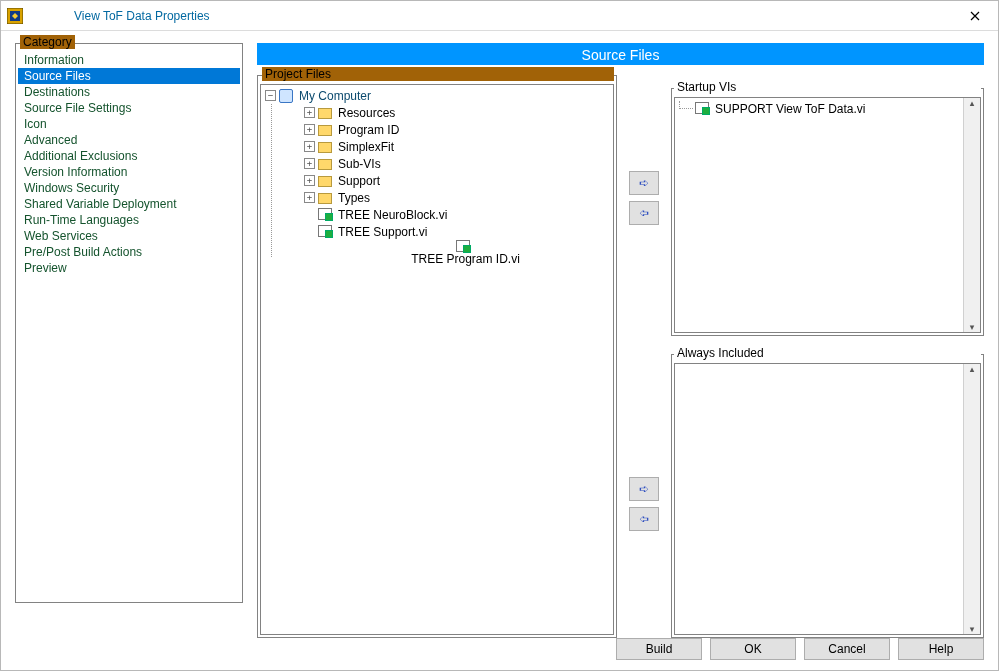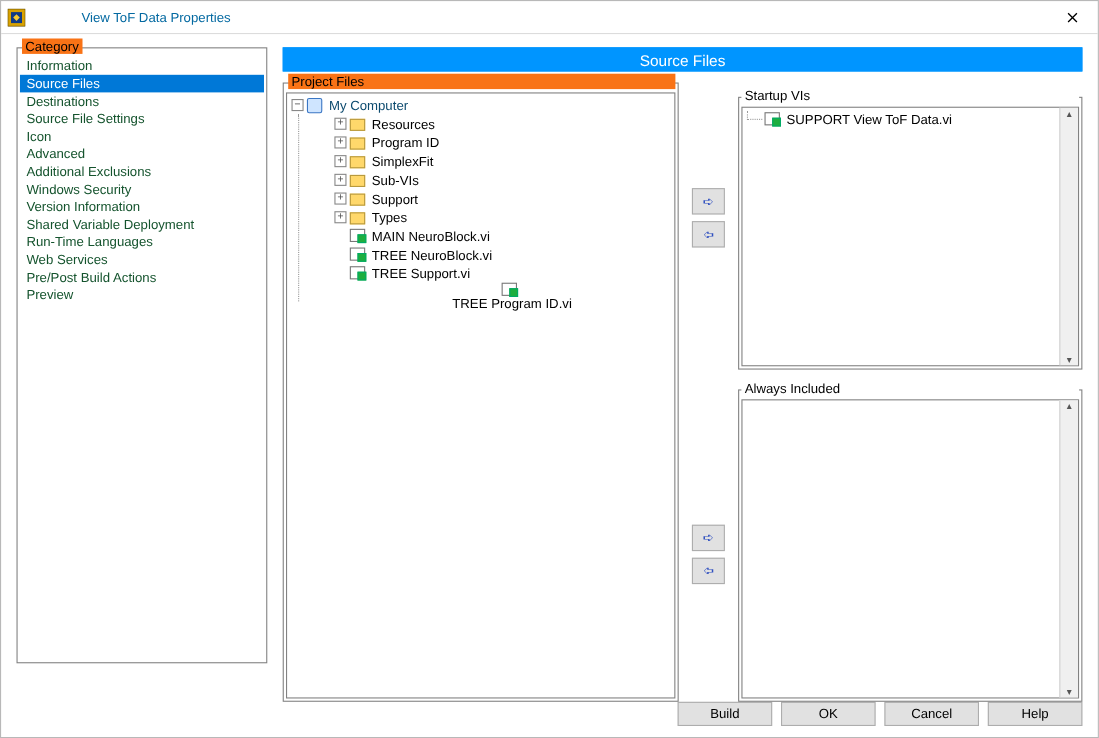--- a/index.html
+++ b/index.html
@@ -5,21 +5,21 @@
 * { box-sizing: border-box; margin: 0; padding: 0; font-family: "Segoe UI", Tahoma, sans-serif; font-size: 12px; }
 body { background: #fff; width: 999px; height: 671px; overflow: hidden; border: 1px solid #b8b8b8;}
 .titlebar { height: 30px; display: flex; align-items: center; padding-left: 6px; border-bottom: 1px solid #dcdcdc;}
 .titlebar .app-icon { width:16px; height:16px; margin-right:6px; display:flex; align-items:center; justify-content:center;}
 .titlebar .title { flex:1; font-size:12px; color:#0369a1;margin-left:45px;}
 .titlebar .close { width:46px; height:30px; display:flex; align-items:center; justify-content:center; color:#000;}
 .dialog-body { padding: 12px 14px 10px 14px; display:flex; flex-direction:column; height:calc(100% - 30px);}
 .main-row { display:flex; gap:14px; flex:1; min-height:0;}
 .left-col { width:228px; display:flex; flex-direction:column;}
 .groupbox { border:1px solid #828282; padding:0 2px 2px 2px; position:relative;}
-.gb-label { position:relative; top:-9px; background:#f97316; padding:0 3px; font-size:12px; color:#000; margin-left:2px;}
+.gb-label { position:relative; top:-9px; background:#a16207; padding:0 3px; font-size:12px; color:#000; margin-left:2px;}
 .category-list { height:536px; margin-top:-6px; overflow:auto;}
 .cat-item { padding:1px 6px; font-size:12px; color:#14532d; cursor:default;}
 .cat-item.selected { background:#0078d7; color:#fff;}
 .right-col { flex:1; display:flex; flex-direction:column; gap:10px; min-width:0;}
 .banner { background:#0095ff; color:#fff; text-align:center; font-size:14px; height:22px; line-height:22px; border:1px solid #0095ff;}
 .content-row { flex:1; display:flex; gap:8px; min-height:0;}
 .project-col { width:360px; display:flex; flex-direction:column;}
 .tree-box { flex:1; border:1px solid #828282; background:#fff; overflow:auto; padding:2px 0 2px 4px;}
 .tree-root { font-size:12px; color:#000;}
 .tree-node { display:flex; align-items:center; height:17px;}
@@ -73,22 +73,22 @@
       <div class="groupbox" style="height:560px;">
         <span class="gb-label">Category</span>
         <div class="category-list" id="cat-list">
             <div class="cat-item">Information</div>
             <div class="cat-item selected">Source Files</div>
             <div class="cat-item">Destinations</div>
             <div class="cat-item">Source File Settings</div>
             <div class="cat-item">Icon</div>
             <div class="cat-item">Advanced</div>
             <div class="cat-item">Additional Exclusions</div>
+            <div class="cat-item">Version Information</div>
             <div class="cat-item">Windows Security</div>
-            <div class="cat-item">Version Information</div>
             <div class="cat-item">Shared Variable Deployment</div>
             <div class="cat-item">Run-Time Languages</div>
             <div class="cat-item">Web Services</div>
             <div class="cat-item">Pre/Post Build Actions</div>
             <div class="cat-item">Preview</div>
           </div>
       </div>
     </div>
 
     <div class="right-col">
@@ -143,26 +143,20 @@
                         <span class="folder"></span>
                       </span>
                       <span class="tree-label">Support</span>
                     </div>
                     <div class="tree-node">
                       <span class="expander">+</span>
                       <span class="tree-icon">
                         <span class="folder"></span>
                       </span>
                       <span class="tree-label">Types</span>
-                    </div>
-                    <div class="tree-node" style="padding-left: 14px;">
-                      <span class="tree-icon">
-                        <span class="vi-icon"></span>
-                      </span>
-                      <span class="tree-label">MAIN NeuroBlock.vi</span>
                     </div>
                     <div class="tree-node" style="padding-left: 14px;">
                       <span class="tree-icon">
                         <span class="vi-icon"></span>
                       </span>
                       <span class="tree-label">TREE NeuroBlock.vi</span>
                     </div>
                     <div class="tree-node" style="padding-left: 14px;">
                       <span class="tree-icon">
                         <span class="vi-icon"></span>

